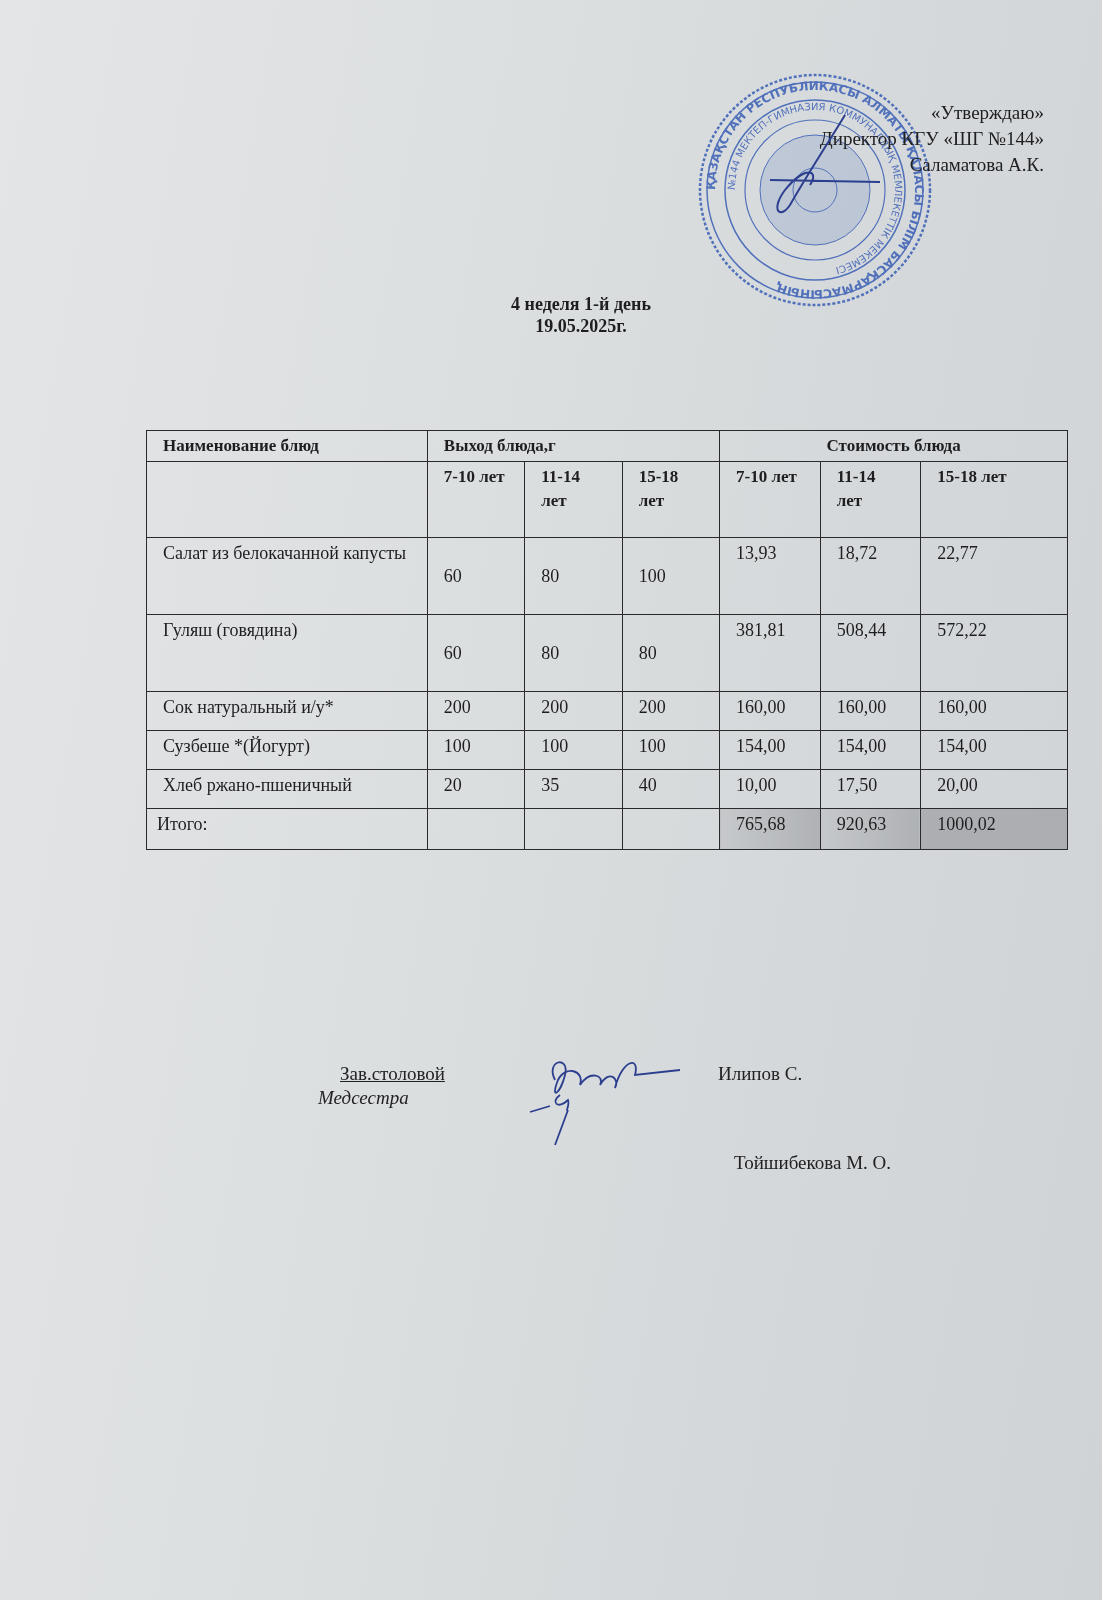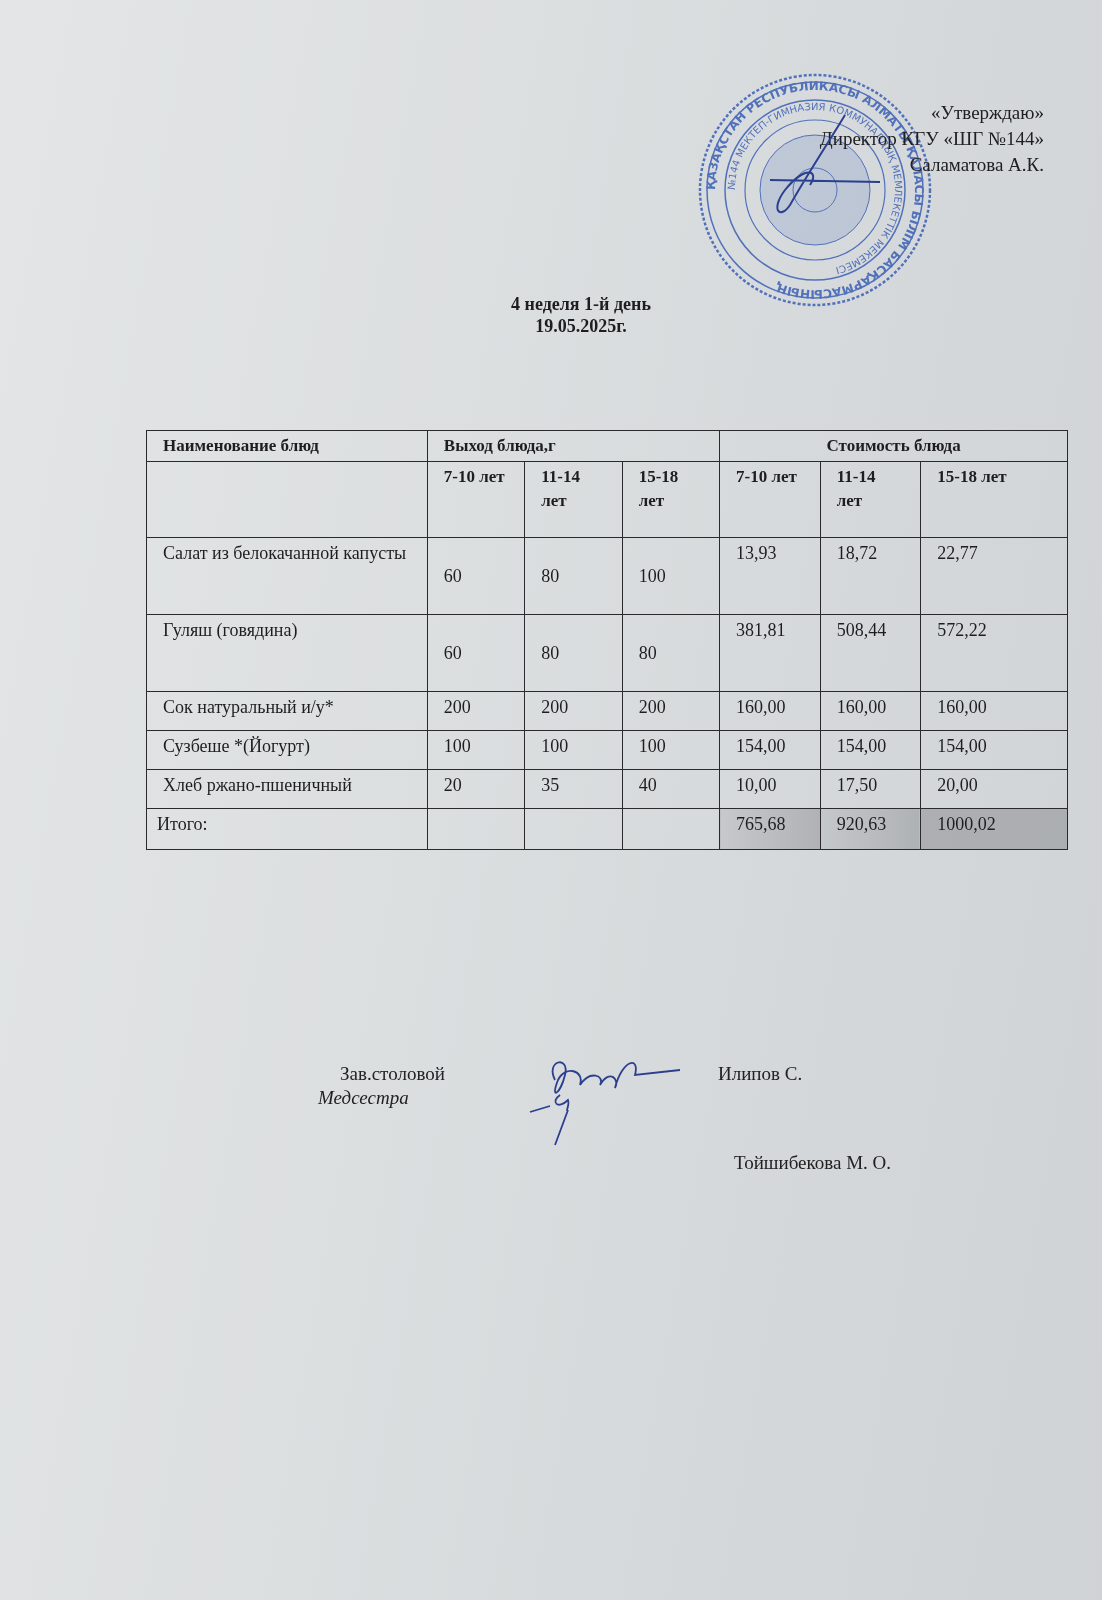--- a/index.html
+++ b/index.html
@@ -50,21 +50,21 @@
   .r-tall td { height: 70px; margin-left: 35px; }
   .r-mid td { height: 66px; }
   .r-short td { height: 32px; }
   .r-total td { height: 34px; }
   .total-label { font-weight: bold; padding-left: 10px !important; }
   .shade { background: linear-gradient(90deg, rgba(150,152,155,0.25), rgba(130,132,135,0.45)); }
   .shade2 { background: rgba(140,142,145,0.55); }
 
   
   .foot { position: absolute; top: 1062px; font-size: 19px; line-height: 24px; color: #222; }
-  .f1 { left: 340px; }
+  .f1 { left: 340px; text-decoration: underline; }
   .f2 { left: 318px; top: 1086px; font-style: italic; }
   .f3 { left: 718px; }
   .f4 { left: 690px; top: 1151px; margin-left: 44px; }
   .sig-bottom { position: absolute; left: 510px; top: 1040px; width: 180px; height: 110px; pointer-events: none; }
 </style>
 </head>
 <body>
 
 <div class="page">
 

